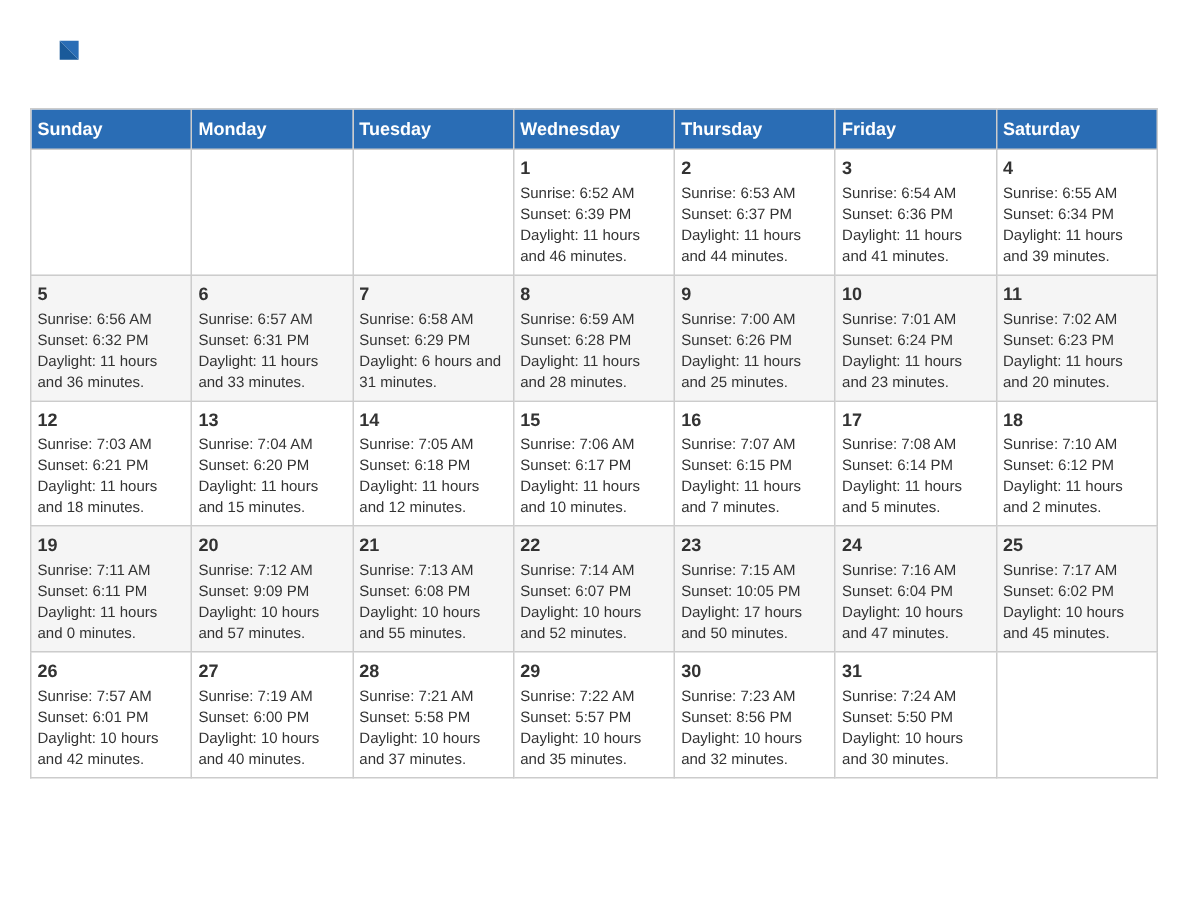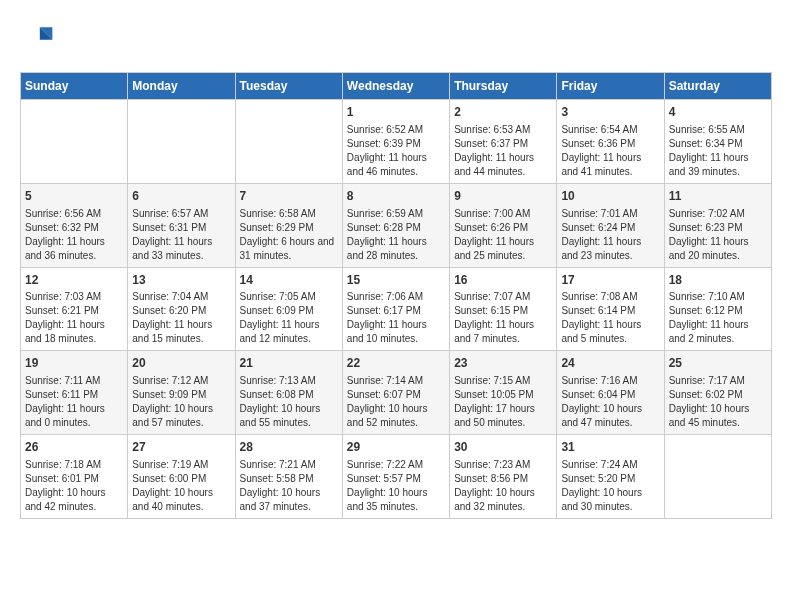--- a/index.html
+++ b/index.html
@@ -201,21 +201,21 @@
         </td>
         <td>
           <span class="day-number">13</span>
           <div class="day-info">Sunrise: 7:04 AM</div>
           <div class="day-info">Sunset: 6:20 PM</div>
           <div class="day-info">Daylight: 11 hours and 15 minutes.</div>
         </td>
         <td>
           <span class="day-number">14</span>
           <div class="day-info">Sunrise: 7:05 AM</div>
-          <div class="day-info">Sunset: 6:09 PM</div>
+          <div class="day-info">Sunset: 6:18 PM</div>
           <div class="day-info">Daylight: 11 hours and 12 minutes.</div>
         </td>
         <td>
           <span class="day-number">15</span>
           <div class="day-info">Sunrise: 7:06 AM</div>
           <div class="day-info">Sunset: 6:17 PM</div>
           <div class="day-info">Daylight: 11 hours and 10 minutes.</div>
         </td>
         <td>
           <span class="day-number">16</span>
@@ -276,21 +276,21 @@
         <td>
           <span class="day-number">25</span>
           <div class="day-info">Sunrise: 7:17 AM</div>
           <div class="day-info">Sunset: 6:02 PM</div>
           <div class="day-info">Daylight: 10 hours and 45 minutes.</div>
         </td>
       </tr>
       <tr>
         <td>
           <span class="day-number">26</span>
-          <div class="day-info">Sunrise: 7:18 AM</div>
+          <div class="day-info">Sunrise: 7:57 AM</div>
           <div class="day-info">Sunset: 6:01 PM</div>
           <div class="day-info">Daylight: 10 hours and 42 minutes.</div>
         </td>
         <td>
           <span class="day-number">27</span>
           <div class="day-info">Sunrise: 7:19 AM</div>
           <div class="day-info">Sunset: 6:00 PM</div>
           <div class="day-info">Daylight: 10 hours and 40 minutes.</div>
         </td>
         <td>
@@ -307,19 +307,19 @@
         </td>
         <td>
           <span class="day-number">30</span>
           <div class="day-info">Sunrise: 7:23 AM</div>
           <div class="day-info">Sunset: 8:56 PM</div>
           <div class="day-info">Daylight: 10 hours and 32 minutes.</div>
         </td>
         <td>
           <span class="day-number">31</span>
           <div class="day-info">Sunrise: 7:24 AM</div>
-          <div class="day-info">Sunset: 5:20 PM</div>
+          <div class="day-info">Sunset: 5:50 PM</div>
           <div class="day-info">Daylight: 10 hours and 30 minutes.</div>
         </td>
         <td></td>
       </tr>
     </tbody>
 </table>
 
 </body></html>

